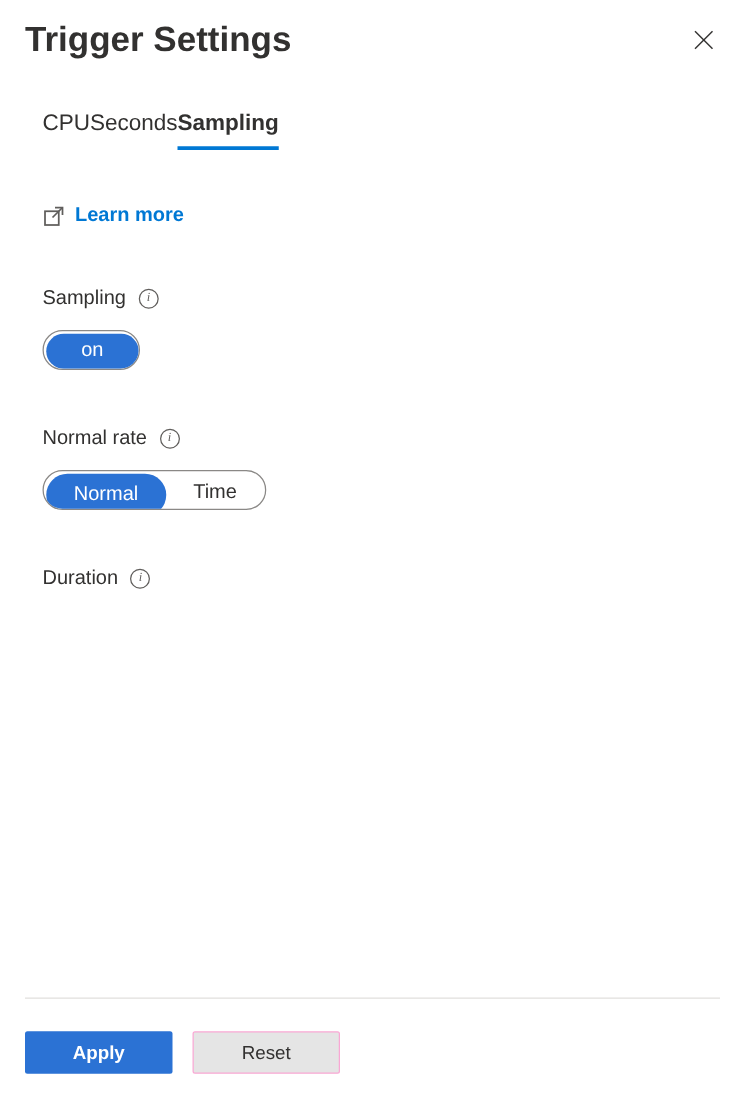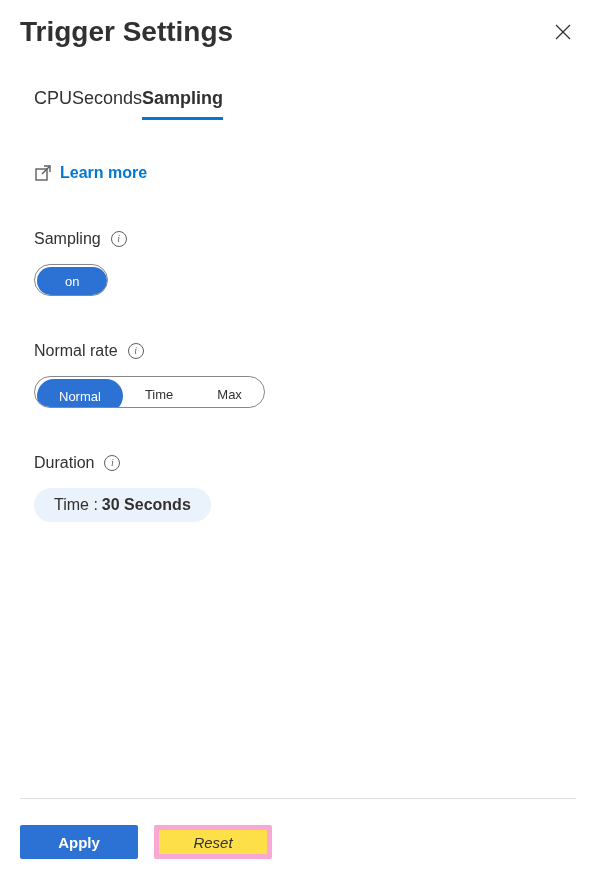--- a/index.html
+++ b/index.html
@@ -91,21 +91,21 @@
     .pill-group {
       display: inline-flex;
       border: 1px solid #8a8886;
       border-radius: 999px;
       overflow: hidden;
       height: 32px;
       background: #fff;
     }
     .pill {
       padding: 0 28px;
-      font-size: 13px;
+      font-size: 16px;
       display: flex;
       align-items: center;
       justify-content: center;
       cursor: pointer;
       border: none;
       background: transparent;
       color: #323130;
     }
     .pill.selected {
       background: #2b72d4;
@@ -142,24 +142,23 @@
       border-radius: 2px;
       font-family: inherit;
     }
     .btn-primary {
       background: #2b72d4;
       color: #fff;
       border: none;
       font-weight: 600;
     }
     .btn-secondary {
-      background: #fde047;
-      color: #323130;
-      border: 5px solid #f9a8d4;
-      font-style: italic;
+      background: #e5e5e5;
+      color: #323130;
+      border: 1px solid #f9a8d4;
     }
   </style>
 </head>
 <body>
 
 <div class="panel">
   <div class="header">
     <h1 class="title">Trigger Settings</h1>
     <button class="close-btn">
       <svg width="18" height="18" viewBox="0 0 18 18" fill="none" stroke-width="1.2">
@@ -196,33 +195,28 @@
     </div>
 
     <div class="section">
       <div class="section-label">
         <span>Normal rate</span>
         <span class="info-icon">i</span>
       </div>
       <div class="pill-group three">
         <button class="pill selected">Normal</button>
         <button class="pill">Time</button>
-        <button class="pill">Max</button>
       </div>
     </div>
 
     <div class="section">
       <div class="section-label">
         <span>Duration</span>
         <span class="info-icon">i</span>
       </div>
-      <div class="duration-badge">
-        <span>Time : </span>
-        <span class="val">30 Seconds</span>
-      </div>
     </div>
   </div>
 
   <div class="footer">
     <button class="btn btn-primary">Apply</button>
     <button class="btn btn-secondary">Reset</button>
   </div>
 </div>
 
 </body></html>

